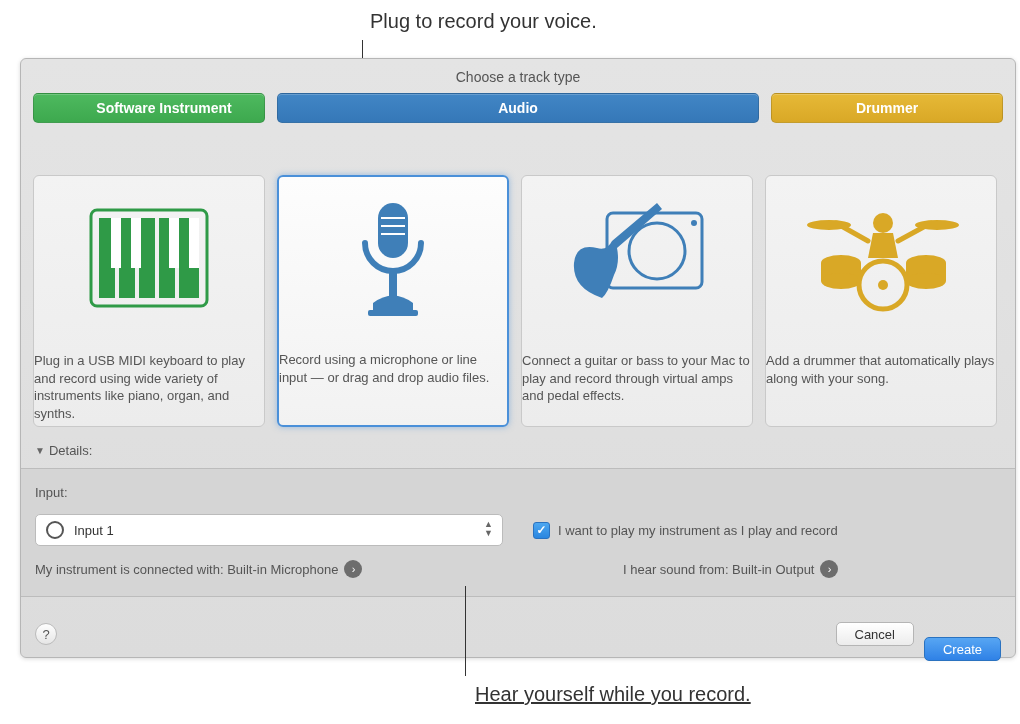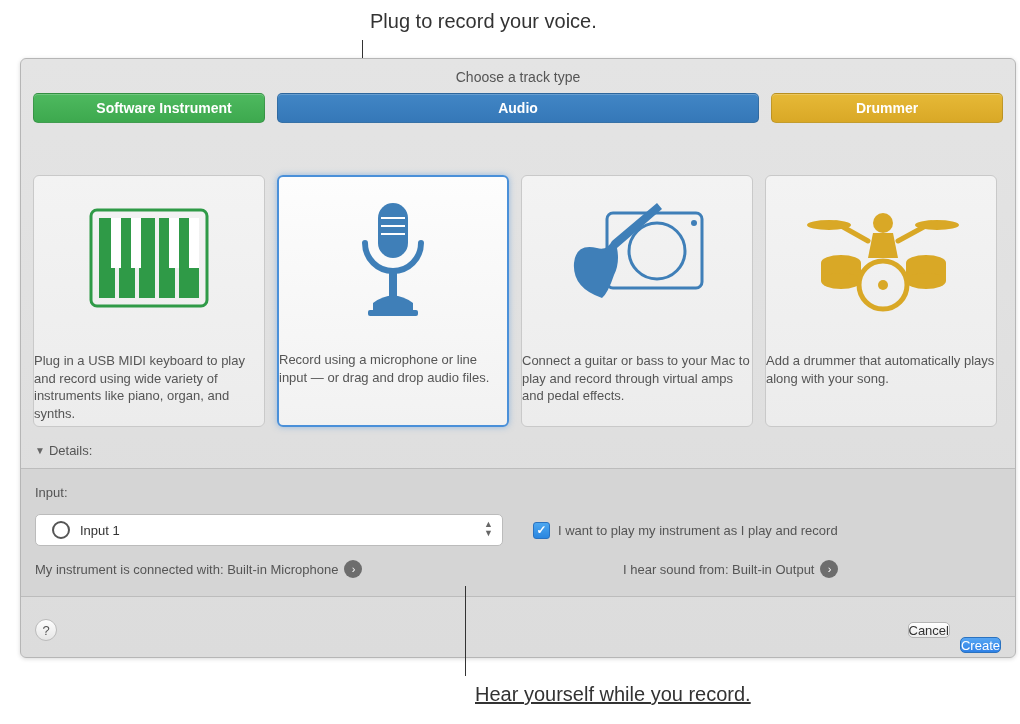--- a/index.html
+++ b/index.html
@@ -149,21 +149,21 @@
     position: relative;
   }
   .select {
     width: 100%;
     height: 32px;
     background: #fff;
     border: 1px solid #bbb;
     border-radius: 5px;
     display: flex;
     align-items: center;
-    padding-left: 16px;
+    padding-left: 10px;
     gap: 10px;
     font-size: 13px;
     color: #333;
     cursor: pointer;
   }
   .select .circle {
     width: 18px; height: 18px; border: 2px solid #555; border-radius: 50%;
   }
   .select .chevrons {
     position: absolute;
@@ -230,22 +230,22 @@
     width: 22px; height: 22px;
     border-radius: 50%;
     background: linear-gradient(180deg,#fefefe,#e6e6e6);
     border: 1px solid #bbb;
     display: flex; align-items:center; justify-content:center;
     font-size: 13px; color: #555;
     cursor: pointer;
   }
   .footer-spacer { flex: 1; }
   .btn {
-    height: 16px;
-    padding: 0 0;
+    height: 24px;
+    padding: 0 18px;
     border-radius: 5px;
     font-size: 13px;
     display: flex; align-items:center; justify-content:center;
     cursor: pointer;
     border: 1px solid #b5b5b5;
     background: linear-gradient(180deg,#ffffff,#ececec);
     color: #333;
   }
   .btn-primary {
     background: linear-gradient(180deg,#57a6f3,#2f81e6);

